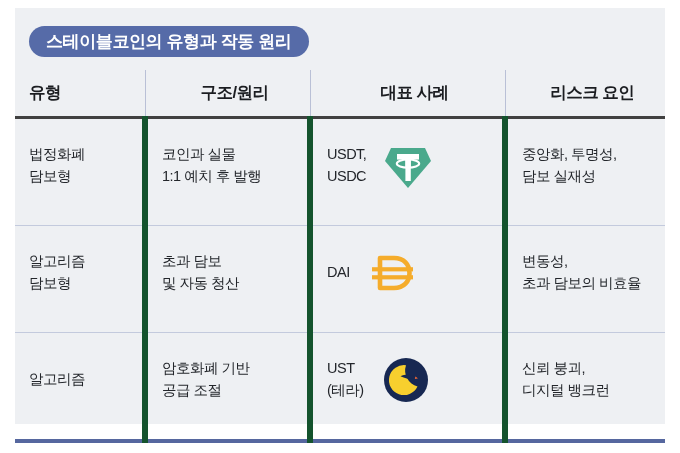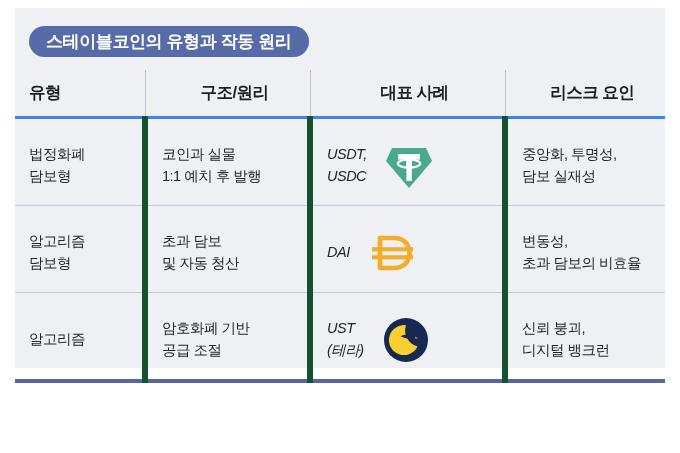--- a/index.html
+++ b/index.html
@@ -15,21 +15,21 @@
     font-family: "Liberation Sans", "DejaVu Sans", sans-serif;
     -webkit-font-smoothing: antialiased;
   }
 
   
   #infographic-card {
     position: absolute;
     left: 15px;
     top: 8px;
     width: 650px;
-    height: 360px;
+    height: 416px;
     background: #eef0f3;
     box-sizing: border-box;
   }
 
   
   #title-badge {
     position: absolute;
     left: 14px;
     top: 18px;
     height: 31px;
@@ -66,54 +66,53 @@
   
   #stablecoin-table thead th {
     text-align: left;
     vertical-align: middle;
     font-size: 16.5px;
     font-weight: bold;
     color: #1b1d21;
     letter-spacing: -0.5px;
     height: 46px;
     padding: 0 0 0 14px;
-    border-bottom: 3px solid #3b82f6;
+    border-bottom: 3px solid #404040;
   }
   #stablecoin-table thead th.divided {
     border-left: 1px solid #b9c0d6;
     text-align: center;
   }
   #stablecoin-table thead th.col-type { padding-left: 14px; }
 
   
   #stablecoin-table tbody td {
     vertical-align: middle;
     font-size: 14.5px;
     color: #23262b;
     letter-spacing: -0.5px;
     line-height: 1.5;
-    padding: 12px 6px 4px 14px;
+    padding: 12px 6px 24px 14px;
     height: 70px;
     border-bottom: 1px solid #c3cadd;
   }
   #stablecoin-table tbody tr:last-child td {
     border-bottom: 4px solid #56679f;
   }
   #stablecoin-table tbody td.divided {
     border-left: 6px solid #14532d;
   }
   .cell-lines span { display: block; white-space: nowrap; }
 
   
   td.col-example { padding-right: 0; }
   .example-wrap {
     display: flex;
     align-items: center;
     gap: 16px;
-    font-style: italic;
   }
   .example-label { white-space: nowrap; }
   .logo-slot {
     width: 52px;
     height: 52px;
     flex: 0 0 52px;
     position: relative;
   }
   .logo-slot svg { display: block; width: 52px; height: 52px; }
 </style>

